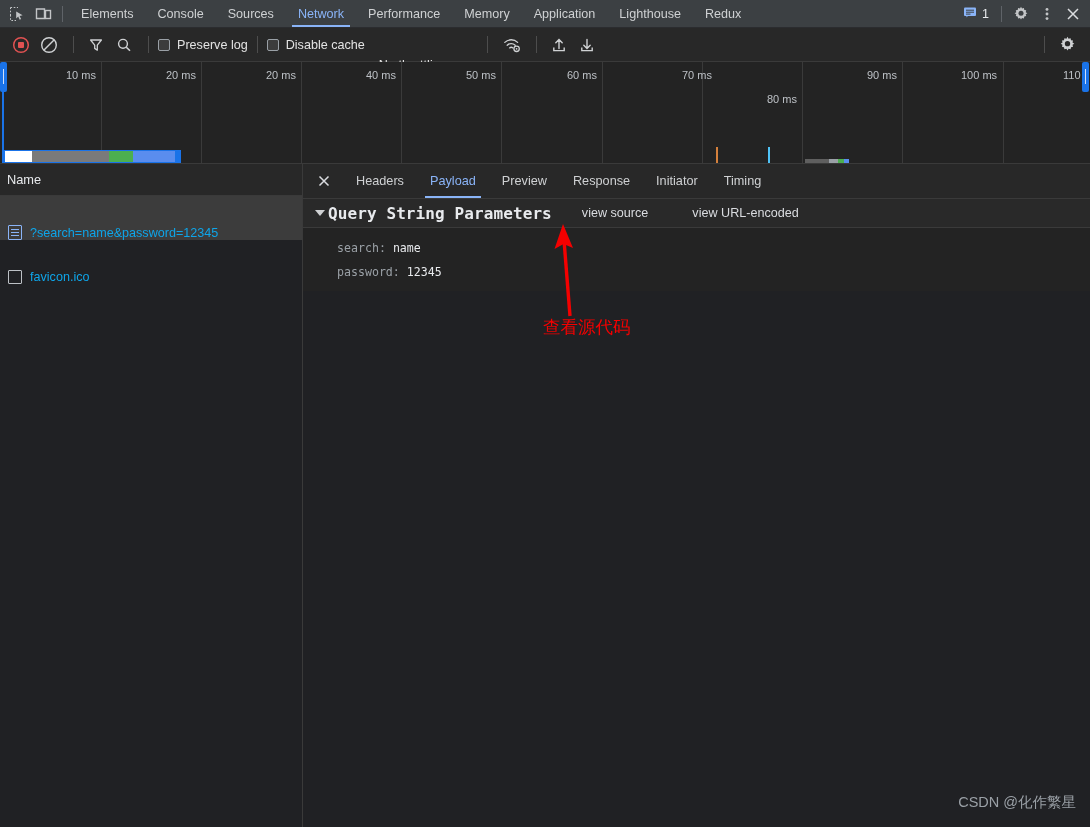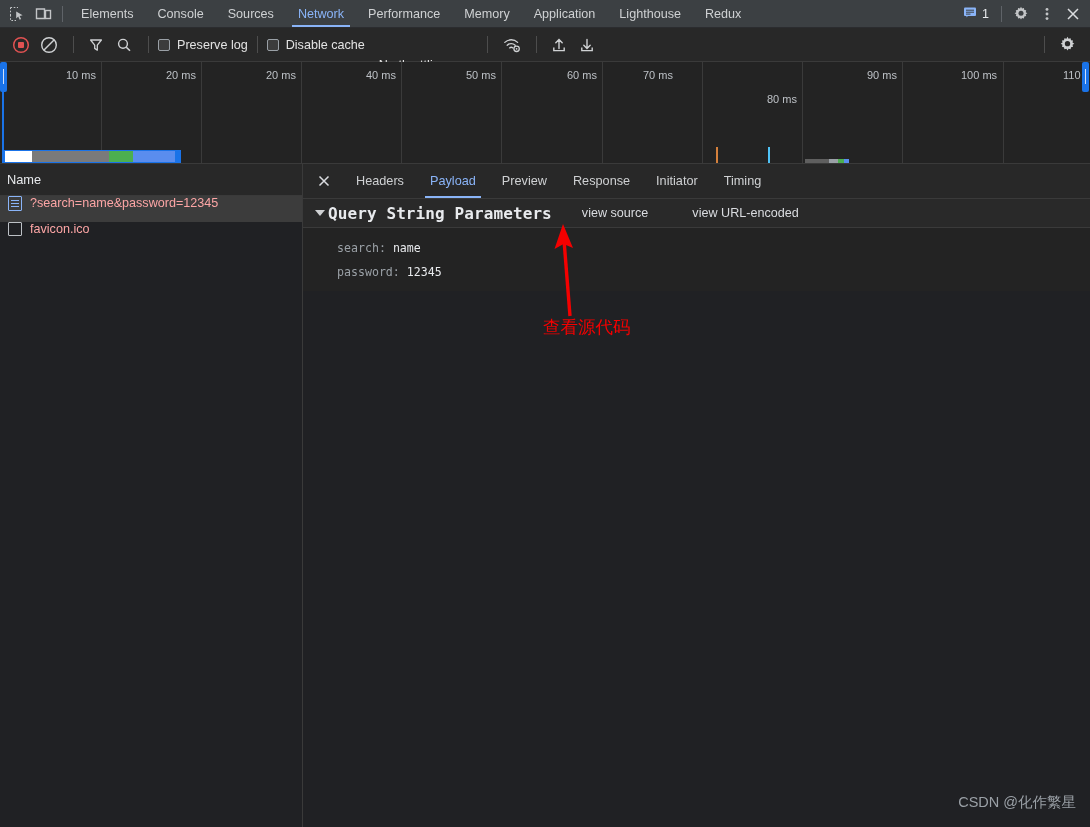--- a/index.html
+++ b/index.html
@@ -92,22 +92,22 @@
   .left{
     width:303px;background:#202124;border-right:1px solid #3a3a3a;
     box-sizing:border-box;display:flex;flex-direction:column;
   }
   .lhdr{
     height:32px;display:flex;align-items:center;padding-left:7px;
     background:#282828;border-bottom:1px solid #3a3a3a;
     font-size:12.8px;color:#e8eaed;box-sizing:border-box;
   }
   .req-row{
-    height:26px;display:flex;align-items:flex-start;gap:8px;padding-left:8px;
-    font-size:12.6px;color:#fca5a5;cursor:pointer;box-sizing:border-box;
+    height:44px;display:flex;align-items:flex-end;gap:8px;padding-left:8px;
+    font-size:12.6px;color:#0ea5e9;cursor:pointer;box-sizing:border-box;
   }
   .req-row.selected{background:#3c3c3c;}
   .ic-doc{
     width:14px;height:15px;border:1.5px solid #8ab4f8;border-radius:1px;
     box-sizing:border-box;display:flex;flex-direction:column;justify-content:center;
     align-items:center;gap:1.5px;flex:none;
   }
   .ic-doc i{display:block;width:8px;height:1.5px;background:#8ab4f8;}
   .ic-blank{
     width:14px;height:14px;border:1.5px solid #bdc1c6;border-radius:1px;
@@ -325,21 +325,21 @@
     <div class="ov-col" style="left:802px;width:100px;"></div>
     <div class="ov-col" style="left:902px;width:101px;"></div>
     <div class="ov-col" style="left:1003px;width:87px;border-right:none;"></div>
 
     <div class="ov-label" style="left:66px;">10 ms</div>
     <div class="ov-label" style="left:166px;">20 ms</div>
     <div class="ov-label" style="left:266px;">20 ms</div>
     <div class="ov-label" style="left:366px;">40 ms</div>
     <div class="ov-label" style="left:466px;">50 ms</div>
     <div class="ov-label" style="left:567px;">60 ms</div>
-    <div class="ov-label" style="left:643px;text-align:center;">70 ms</div>
+    <div class="ov-label" style="left:682px;text-align:center;">70 ms</div>
     <div class="ov-label" style="left:767px;margin-top:24px;">80 ms</div>
     <div class="ov-label" style="left:867px;">90 ms</div>
     <div class="ov-label" style="left:961px;">100 ms</div>
     <div class="ov-label" style="left:1063px;">110</div>
 
     <div class="ov-rail" style="left:2px;"></div>
     <div class="ov-handle" style="left:0;"></div>
     <div class="ov-handle" style="left:1082px;"></div>
 
     <div class="ov-band" style="left:3px;top:88px;width:178px;"></div>

